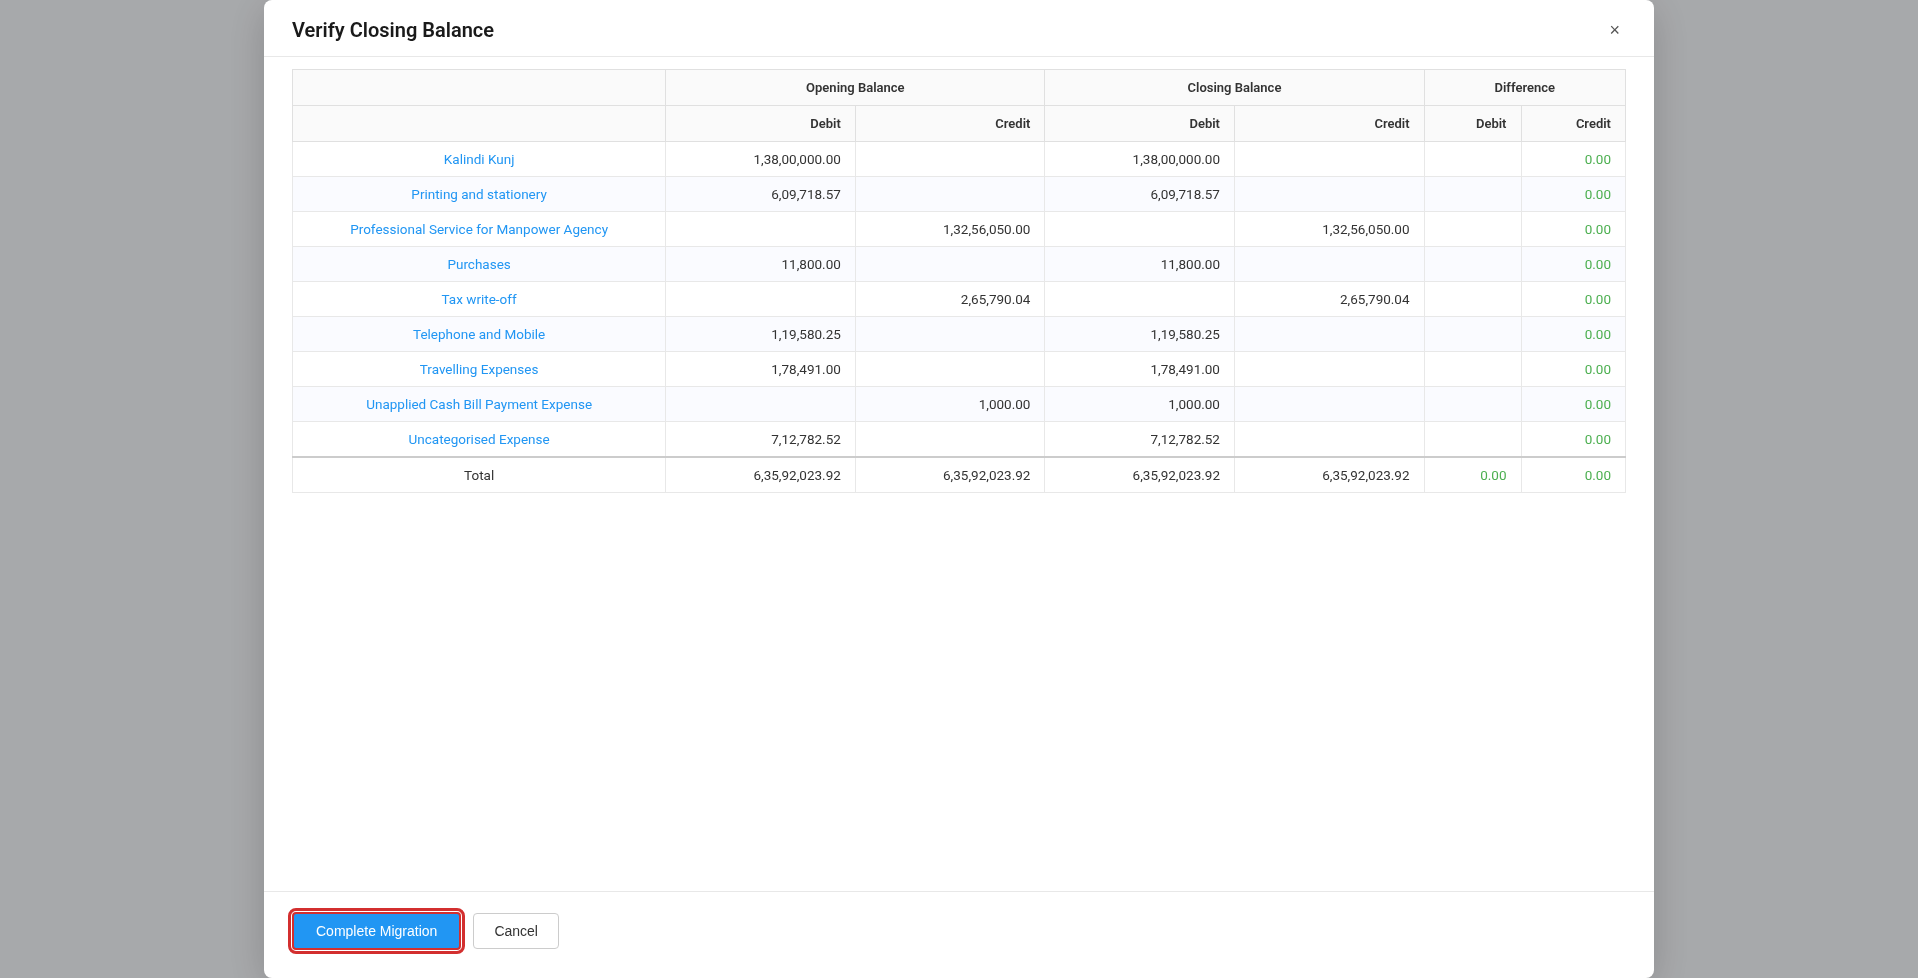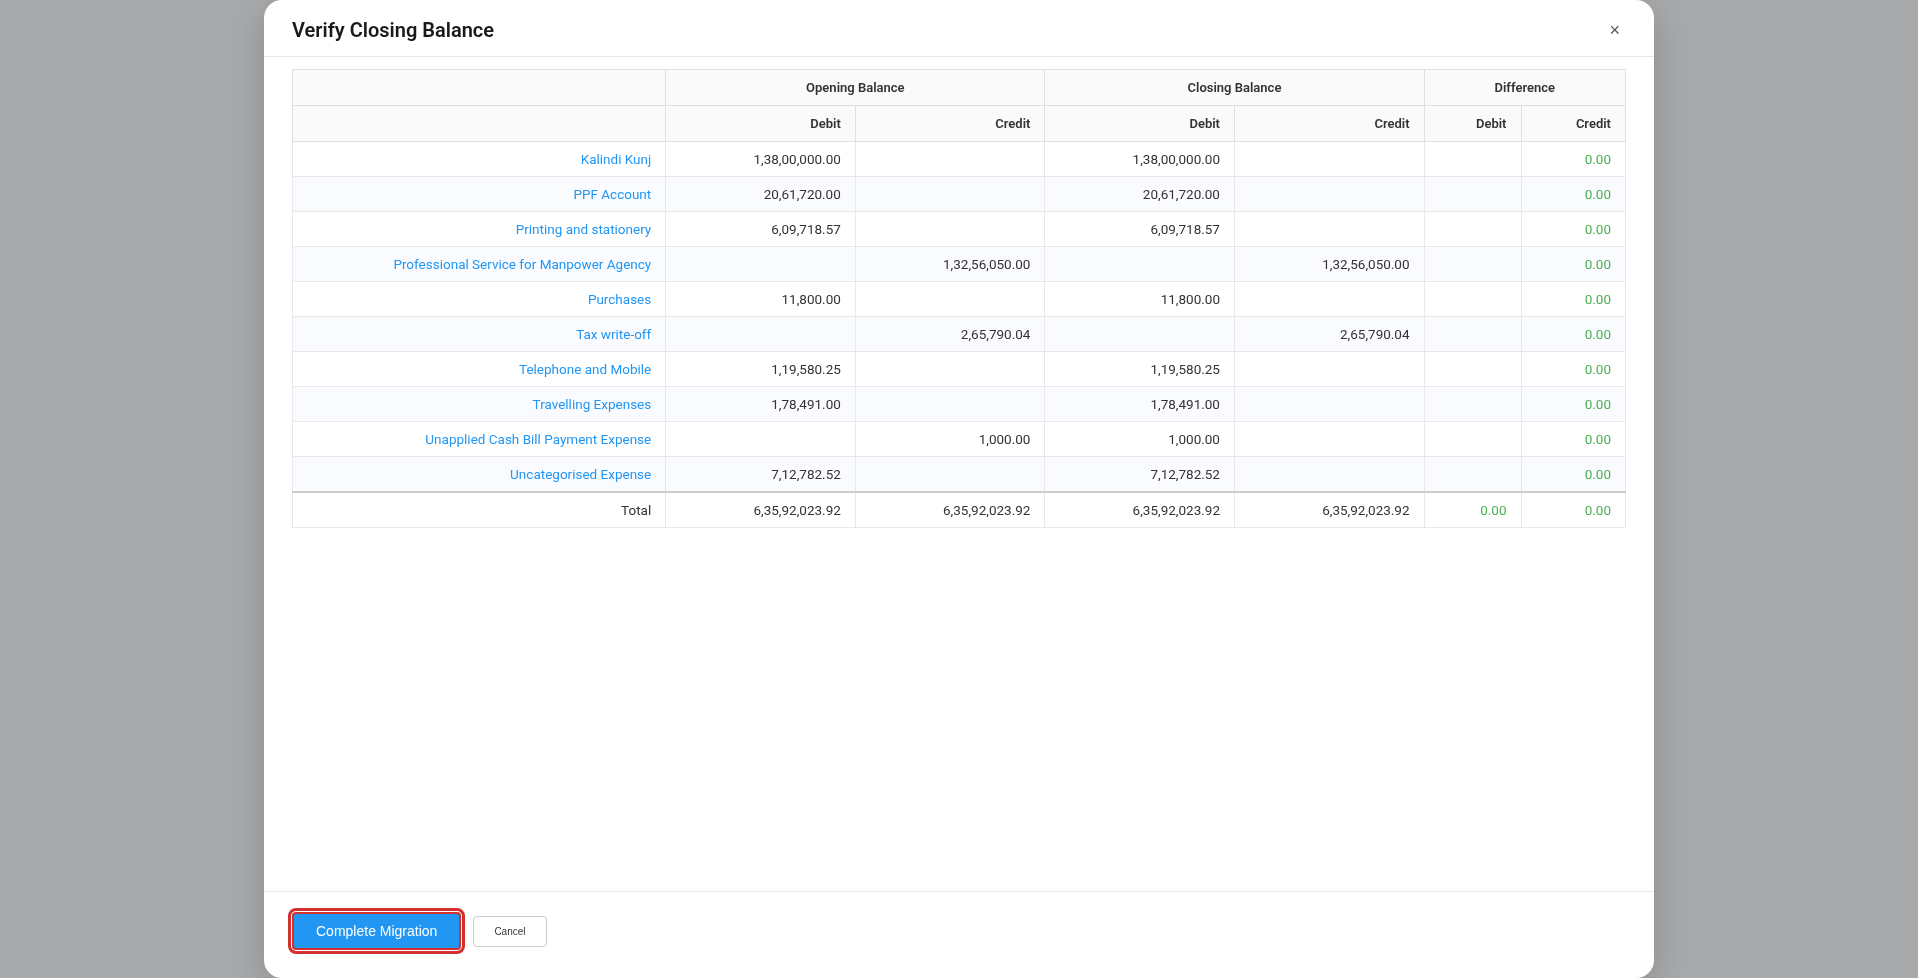--- a/index.html
+++ b/index.html
@@ -19,21 +19,21 @@
       display: flex;
       align-items: flex-start;
       justify-content: center;
       padding-top: 0;
     }
     .modal {
       background: #fff;
       width: 1390px;
       max-width: 98vw;
       min-height: 978px;
-      border-radius: 18px;
+      border-radius: 8px;
       box-shadow: 0 8px 40px rgba(0,0,0,0.18);
       display: flex;
       flex-direction: column;
       position: relative;
     }
     .modal-header {
       display: flex;
       align-items: center;
       justify-content: space-between;
       padding: 18px 28px 14px 28px;
@@ -78,21 +78,21 @@
     th:first-child {
       text-align: left;
     }
     td {
       padding: 9px 14px;
       border: 1px solid #e8e8e8;
       color: #333;
       text-align: right;
     }
     td:first-child {
-      text-align: right;
+      text-align: center;
     }
     tr:nth-child(even) td {
       background: #fafbff;
     }
     tr:nth-child(odd) td {
       background: #fff;
     }
     .link-cell {
       color: #2196f3;
       cursor: pointer;
@@ -125,21 +125,21 @@
       cursor: pointer;
       outline: 3px solid #d32f2f;
       outline-offset: 1px;
     }
     .btn-cancel {
       background: #fff;
       color: #333;
       border: 1px solid #ccc;
       border-radius: 4px;
       padding: 9px 20px;
-      font-size: 10px;
+      font-size: 14px;
       cursor: pointer;
     }
     
     .modal-body::-webkit-scrollbar { width: 8px; }
     .modal-body::-webkit-scrollbar-thumb { background: #c1c1c1; border-radius: 4px; }
     .modal-body::-webkit-scrollbar-track { background: #f1f1f1; }
   </style>
 </head>
 <body>
 
@@ -172,29 +172,20 @@
         <tr>
               <td><a class="link-cell" href="#">Kalindi Kunj</a></td>
               <td>1,38,00,000.00</td>
               <td></td>
               <td>1,38,00,000.00</td>
               <td></td>
               <td></td>
               <td class="green-val">0.00</td>
             </tr>
             <tr>
-              <td><a class="link-cell" href="#">PPF Account</a></td>
-              <td>20,61,720.00</td>
-              <td></td>
-              <td>20,61,720.00</td>
-              <td></td>
-              <td></td>
-              <td class="green-val">0.00</td>
-            </tr>
-            <tr>
               <td><a class="link-cell" href="#">Printing and stationery</a></td>
               <td>6,09,718.57</td>
               <td></td>
               <td>6,09,718.57</td>
               <td></td>
               <td></td>
               <td class="green-val">0.00</td>
             </tr>
             <tr>
               <td><a class="link-cell" href="#">Professional Service for Manpower Agency</a></td>

